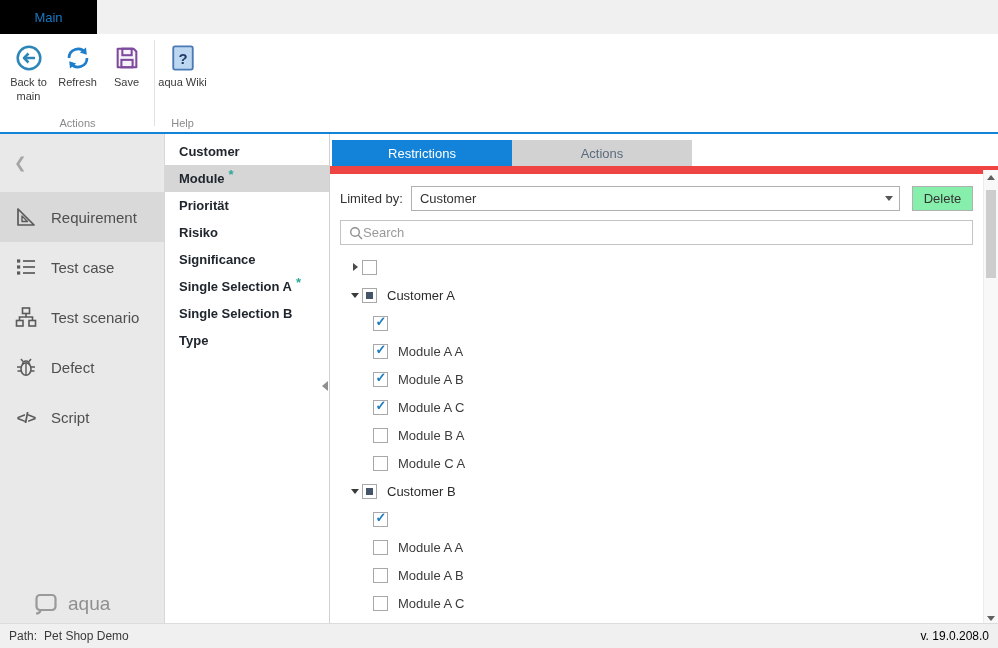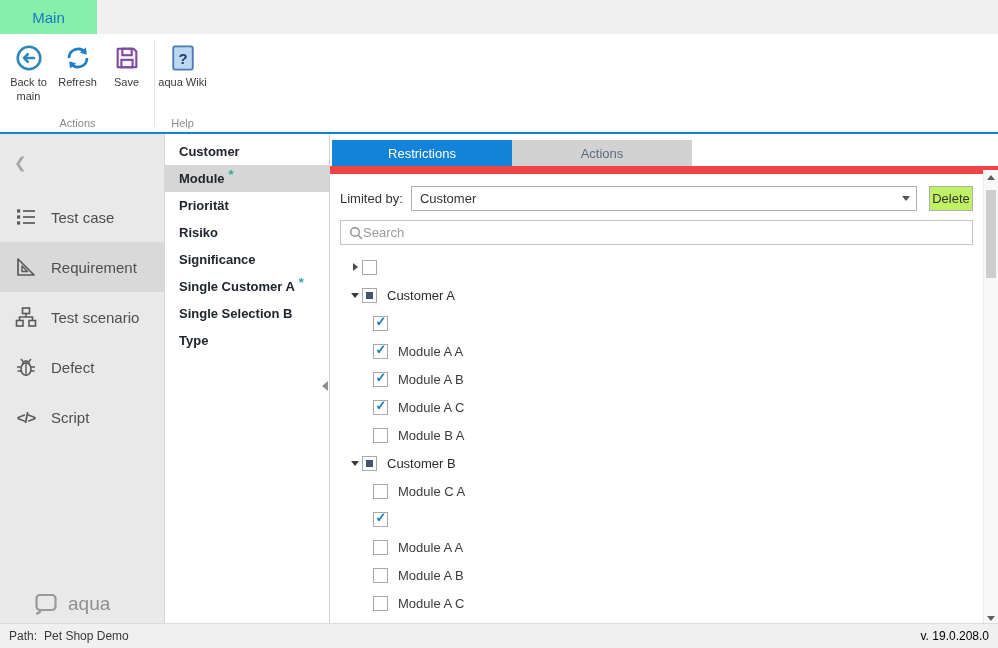--- a/index.html
+++ b/index.html
@@ -1,21 +1,21 @@
 <!DOCTYPE html>
 <html><head>
 <meta charset="utf-8">
 <style>
   *{box-sizing:border-box;margin:0;padding:0}
   html,body{width:998px;height:648px}
   body{position:relative;font-family:"Liberation Sans",sans-serif;background:#fff;overflow:hidden;font-size:13px}
 
   
   .ribbon-tabs{height:34px;background:#f0f0f0;display:flex}
-  .ribbon-tab{width:97px;background:#86efac;color:#1779c4;font-size:15px;display:flex;align-items:center;justify-content:center;cursor:pointer}
+  .ribbon-tab{width:97px;background:#000000;color:#1779c4;font-size:13px;display:flex;align-items:center;justify-content:center;cursor:pointer}
   .ribbon-body{height:100px;background:#fff;border-bottom:2px solid #1283d8;display:flex;padding-left:4px}
   .ribbon-group{display:flex;flex-direction:column}
   .rg-buttons{display:flex;flex:1;align-items:flex-start;padding-top:5px}
   .rg-label{text-align:center;font-size:11px;color:#8a8a8a;padding-bottom:3px}
   .ribbon-btn{width:49px;display:flex;flex-direction:column;align-items:center;padding-top:2px;cursor:pointer}
   .ribbon-btn .ic{height:34px;display:flex;align-items:center;justify-content:center}
   .ribbon-btn .lbl{font-size:11px;color:#3a3a3a;text-align:center;line-height:1.3}
   .rg-sep{width:1px;background:#e2e2e2;margin:6px 3px}
 
   
@@ -37,21 +37,21 @@
   
   .main{position:absolute;left:330px;top:134px;right:0;bottom:20px;background:#fff}
   .tabs{display:flex;margin-top:6px;border-bottom:8px solid #ef4444;padding-left:2px}
   .tab{width:180px;height:26px;display:flex;align-items:center;justify-content:center;font-size:13px;cursor:pointer}
   .tab.active{background:#1283d8;color:#fff}
   .tab.inactive{background:#d2d2d2;color:#5b6b7c}
   .controls{display:flex;align-items:center;margin:12px 25px 0 10px}
   .lb-label{font-size:13px;color:#333;white-space:nowrap;margin-right:8px}
   .combo{flex:1;height:25px;border:1px solid #b0b0b0;background:#fff;display:flex;align-items:center;padding:0 6px 0 8px;font-size:13px;color:#333;cursor:pointer}
   .combo-arrow{margin-left:auto;width:0;height:0;border-left:4px solid transparent;border-right:4px solid transparent;border-top:5px solid #555}
-  .delete-btn{width:44px;height:25px;border:1px solid #b0b0b0;background:#bef264;font-size:13px;color:#333;cursor:pointer;margin-left:12px;font-family:inherit}
+  .delete-btn{width:61px;height:25px;border:1px solid #b0b0b0;background:#86efac;font-size:13px;color:#333;cursor:pointer;margin-left:12px;font-family:inherit}
   .searchbox{display:flex;align-items:center;margin:9px 25px 0 10px;height:25px;border:1px solid #c4c4c4;padding-left:8px;background:#fff}
   .searchbox input{border:none;outline:none;flex:1;font-size:13px;color:#333;font-family:inherit;background:transparent}
   .searchbox input::placeholder{color:#9a9a9a}
 
   
   .tree{margin-top:8px;padding-left:10px}
   .tree-row{height:28px;display:flex;align-items:center;padding-left:8px;cursor:default}
   .tree-row.lvl1{padding-left:33px}
   .exp{width:14px;height:14px;display:flex;align-items:center;justify-content:center;flex:0 0 14px;cursor:pointer}
   .exp.collapsed::after{content:"";border-left:5px solid #4a4a4a;border-top:4px solid transparent;border-bottom:4px solid transparent}
@@ -138,42 +138,42 @@
       </div>
     </div>
     <div class="rg-label">Help</div>
   </div>
 </div>
 
 <div class="sidebar">
   <div class="sb-collapse">❮</div>
 
   <div class="sb-nav">
+    <div class="sb-item selected">
+      <span class="sicon">
+        <svg width="24" height="24" viewBox="0 0 24 24">
+          <path d="M4 20 L20 20 L4 4 Z" fill="none" stroke="#5a5a5a" stroke-width="1.7" stroke-linejoin="round"></path>
+          <path d="M8 16.5 L13.5 16.5 L8 11 Z" fill="none" stroke="#5a5a5a" stroke-width="1.4" stroke-linejoin="round"></path>
+        </svg>
+      </span>
+      <span>Requirement</span>
+    </div>
     <div class="sb-item">
       <span class="sicon">
         <svg width="24" height="24" viewBox="0 0 24 24">
           <rect x="3" y="4.4" width="3.2" height="3.2" fill="#5a5a5a"></rect>
           <line x1="9" y1="6" x2="21" y2="6" stroke="#5a5a5a" stroke-width="1.7"></line>
           <rect x="3" y="10.4" width="3.2" height="3.2" fill="#5a5a5a"></rect>
           <line x1="9" y1="12" x2="21" y2="12" stroke="#5a5a5a" stroke-width="1.7"></line>
           <rect x="3" y="16.4" width="3.2" height="3.2" fill="#5a5a5a"></rect>
           <line x1="9" y1="18" x2="21" y2="18" stroke="#5a5a5a" stroke-width="1.7"></line>
         </svg>
       </span>
       <span>Test case</span>
     </div>
-    <div class="sb-item selected">
-      <span class="sicon">
-        <svg width="24" height="24" viewBox="0 0 24 24">
-          <path d="M4 20 L20 20 L4 4 Z" fill="none" stroke="#5a5a5a" stroke-width="1.7" stroke-linejoin="round"></path>
-          <path d="M8 16.5 L13.5 16.5 L8 11 Z" fill="none" stroke="#5a5a5a" stroke-width="1.4" stroke-linejoin="round"></path>
-        </svg>
-      </span>
-      <span>Requirement</span>
-    </div>
     <div class="sb-item">
       <span class="sicon">
         <svg width="24" height="24" viewBox="0 0 24 24">
           <rect x="8.5" y="3" width="7" height="5.5" fill="none" stroke="#5a5a5a" stroke-width="1.6"></rect>
           <path d="M12 8.5 V12 M5.5 15.5 V12 H18.5 V15.5" fill="none" stroke="#5a5a5a" stroke-width="1.6"></path>
           <rect x="2.5" y="15.5" width="6.5" height="5.5" fill="none" stroke="#5a5a5a" stroke-width="1.6"></rect>
           <rect x="15" y="15.5" width="6.5" height="5.5" fill="none" stroke="#5a5a5a" stroke-width="1.6"></rect>
         </svg>
       </span>
       <span>Test scenario</span>
@@ -215,21 +215,21 @@
   <div class="field-item">
     <span>Priorität</span>
   </div>
   <div class="field-item">
     <span>Risiko</span>
   </div>
   <div class="field-item">
     <span>Significance</span>
   </div>
   <div class="field-item">
-    <span>Single Customer A</span>
+    <span>Single Selection A</span>
     <span class="star">*</span>
   </div>
   <div class="field-item">
     <span>Single Selection B</span>
   </div>
   <div class="field-item">
     <span>Type</span>
   </div>
 </div>
 
@@ -284,30 +284,30 @@
       <span class="tl">Module A B</span>
     </div>
     <div class="tree-row lvl1">
       <span class="cb checked"></span>
       <span class="tl">Module A C</span>
     </div>
     <div class="tree-row lvl1">
       <span class="cb unchecked"></span>
       <span class="tl">Module B A</span>
     </div>
+    <div class="tree-row lvl1">
+      <span class="cb unchecked"></span>
+      <span class="tl">Module C A</span>
+    </div>
     <div class="tree-row">
       <span class="exp expanded"></span>
       <span class="cb partial"></span>
       <span class="tl bold">Customer B</span>
     </div>
     <div class="tree-row lvl1">
-      <span class="cb unchecked"></span>
-      <span class="tl">Module C A</span>
-    </div>
-    <div class="tree-row lvl1">
       <span class="cb checked"></span>
       <span class="tl"></span>
     </div>
     <div class="tree-row lvl1">
       <span class="cb unchecked"></span>
       <span class="tl">Module A A</span>
     </div>
     <div class="tree-row lvl1">
       <span class="cb unchecked"></span>
       <span class="tl">Module A B</span>

